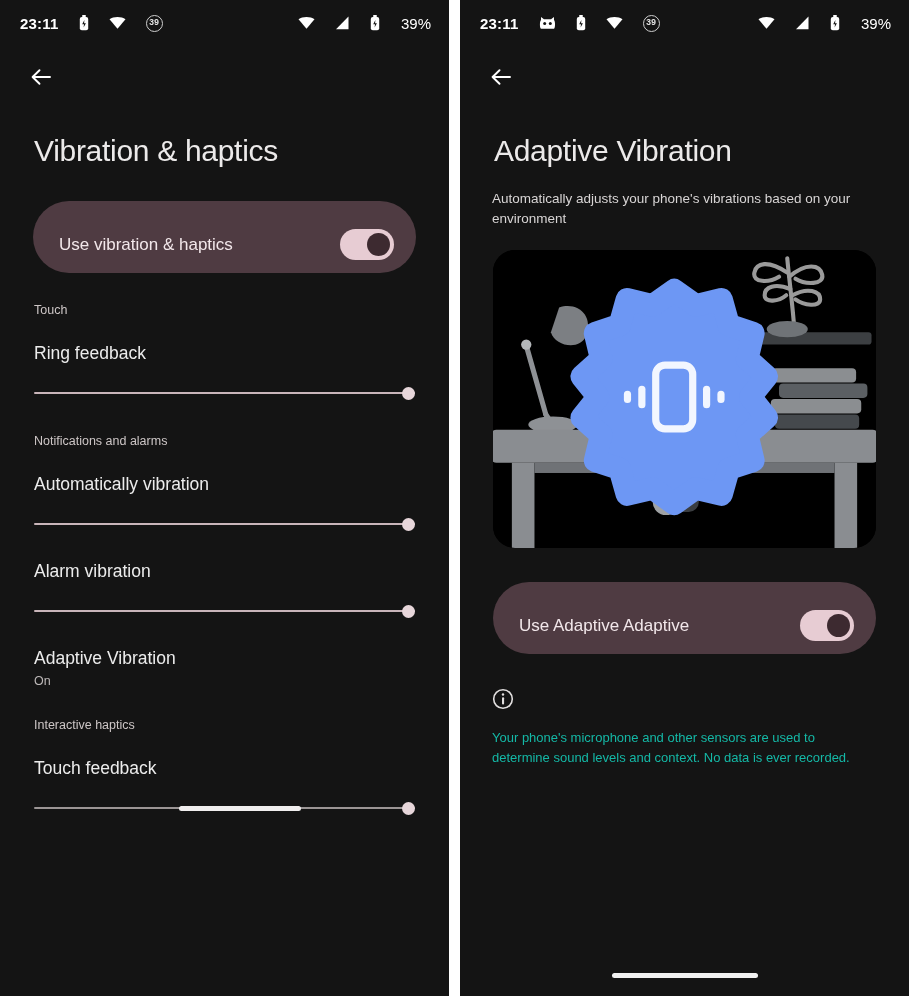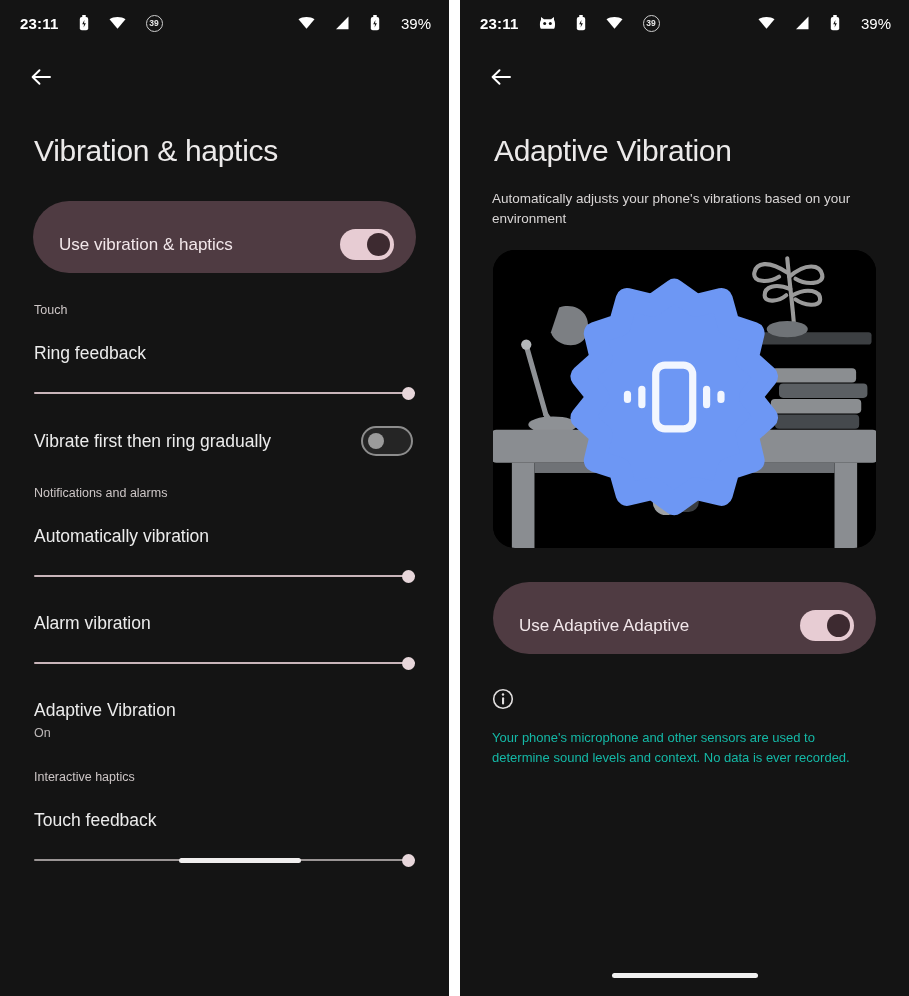--- a/index.html
+++ b/index.html
@@ -38,20 +38,21 @@
   .sb-time { font-size: 15px; font-weight: bold; letter-spacing: .2px; }
   .sb-pct  { font-size: 15px; font-weight: normal; margin-left: 1px; }
   .ico { display: inline-flex; align-items: center; justify-content: center; }
 
   .badge39 {
     width: 17px; height: 17px; border-radius: 50%;
     border: 1.6px solid #cfcfcf; color: #e6e6e6;
     font-size: 8.5px; font-weight: bold;
     display: flex; align-items: center; justify-content: center;
     line-height: 1;
+    font-family: Liberation Mono, monospace;
   }
 
   
   .appbar { height: 62px; display: flex; align-items: center; padding-left: 24px; }
   .back-btn {
     width: 34px; height: 34px;
     display: flex; align-items: center; justify-content: center;
     cursor: pointer;
   }
 
@@ -235,26 +236,20 @@
       </div>
 
       <div class="section-head">Touch</div>
 
       <div class="row-title">Ring feedback</div>
       <div class="slider">
         <span class="track"></span>
         <span class="thumb" style="left:calc(100% - 13px);"></span>
       </div>
 
-      <div class="row-toggle">
-        <span class="label">Vibrate first then ring gradually</span>
-        <span class="switch-off">
-          <span class="knob"></span>
-        </span>
-      </div>
 
       <div class="section-head">Notifications and alarms</div>
 
       <div class="row-title">Automatically vibration</div>
       <div class="slider">
         <span class="track"></span>
         <span class="thumb" style="left:calc(100% - 13px);"></span>
       </div>
 
       <div class="row-title">Alarm vibration</div>

